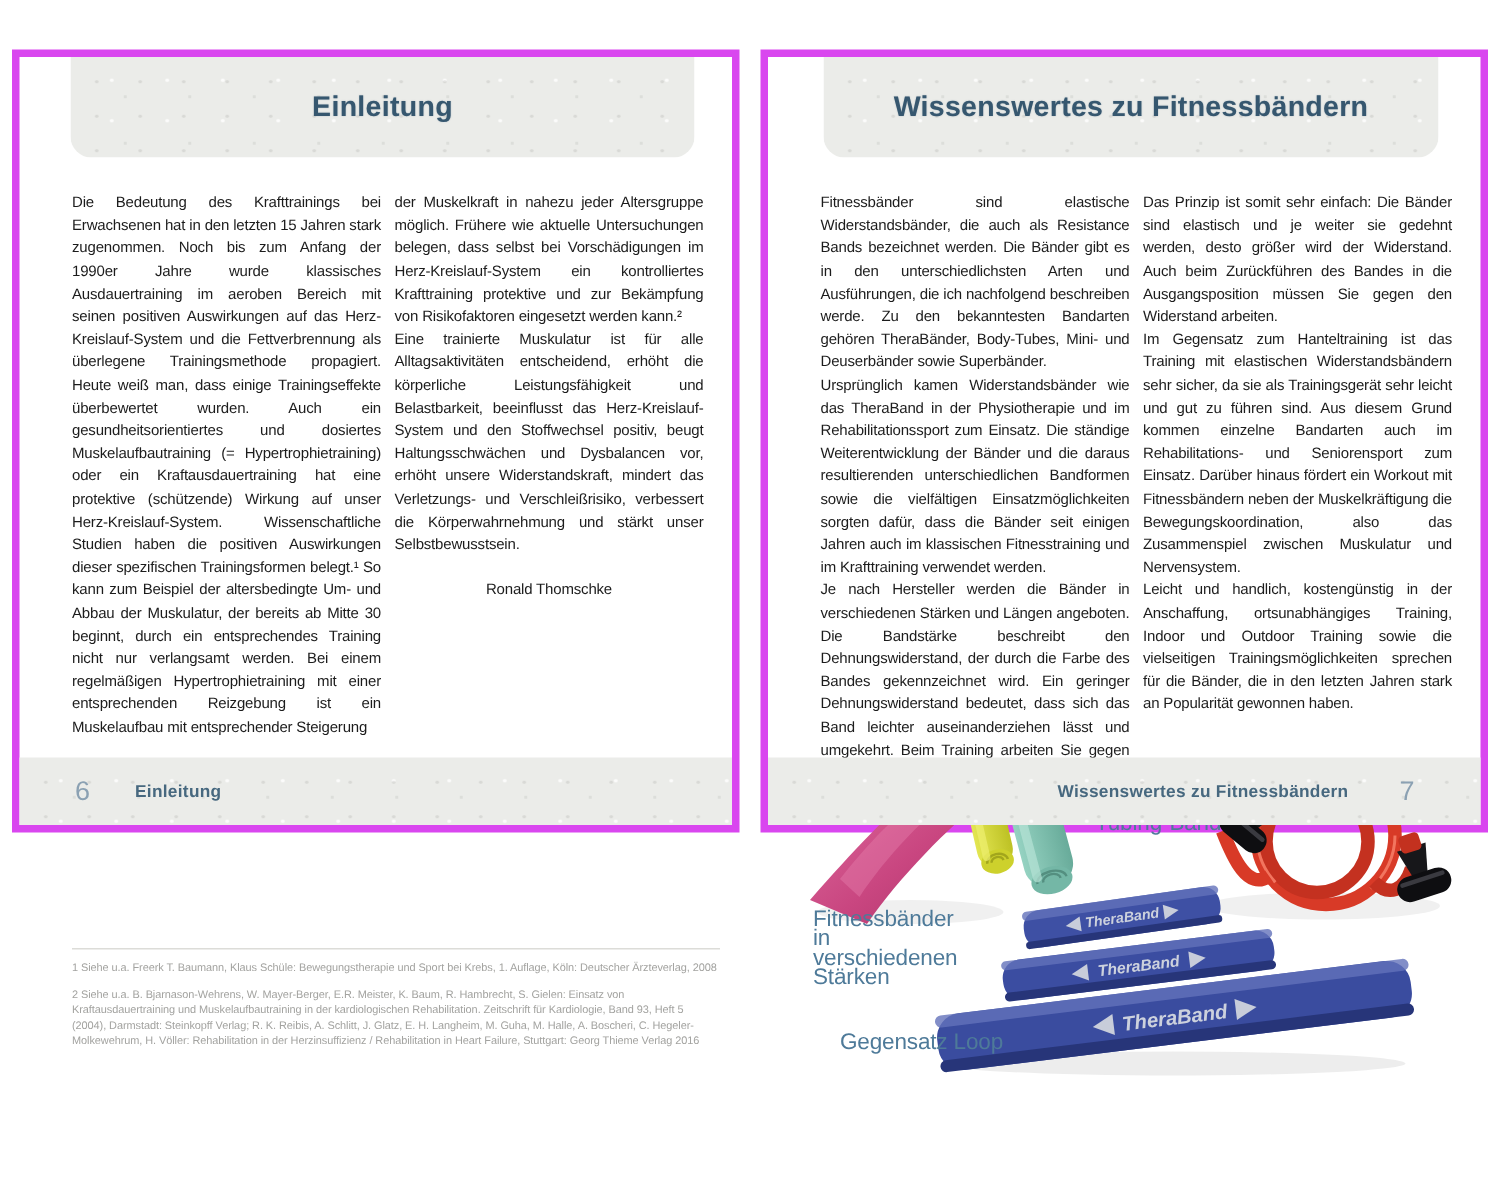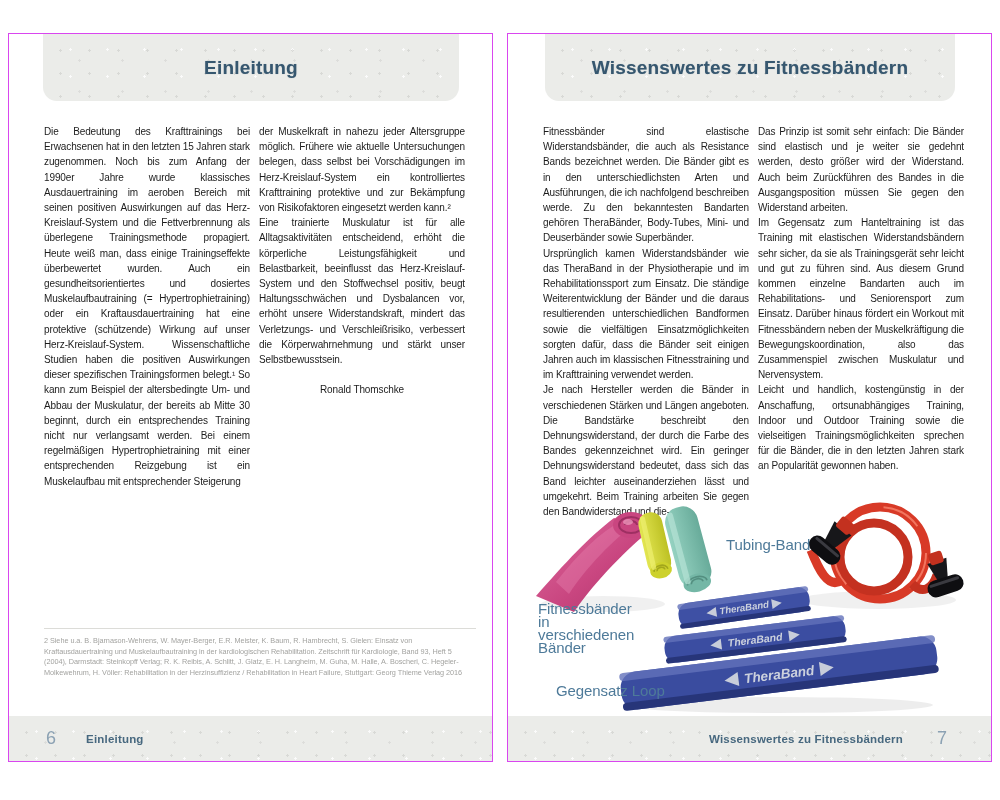--- a/index.html
+++ b/index.html
@@ -1,22 +1,22 @@
 <!DOCTYPE html>
 <html><head>
 <meta charset="utf-8">
 <style>
   html,body{margin:0;padding:0;}
   body{
     width:1000px;height:800px;background:#ffffff;position:relative;
     font-family:"Liberation Sans",sans-serif;overflow:hidden;
   }
   .page{
-    position:absolute;top:33px;width:485px;height:729px;
-    background:#ffffff;border:1px solid #d946ef;box-sizing:border-box;
+    position:absolute;top:33px;width:485px;height:522px;
+    background:#ffffff;border:5px solid #d946ef;box-sizing:border-box;
   }
   .page.left{left:8px;}
   .page.right{left:507px;}
   .textured{
     background-color:#ebece9;
     background-image:
       radial-gradient(circle, rgba(150,150,145,.22) 1px, transparent 1.3px),
       radial-gradient(circle, rgba(120,125,120,.13) 1px, transparent 1.2px),
       radial-gradient(circle, rgba(255,255,255,.8) 1px, transparent 1.4px);
     background-size:29px 23px,43px 31px,37px 27px;
@@ -91,20 +91,21 @@
     </div>
     <div class="col c2">
       <p>der Muskelkraft in nahezu jeder Altersgruppe möglich. Frühere wie aktuelle Untersuchungen belegen, dass selbst bei Vorschädigungen im Herz-Kreislauf-System ein kontrolliertes Krafttraining protektive und zur Bekämpfung von Risikofaktoren eingesetzt werden kann.²</p>
       <p>Eine trainierte Muskulatur ist für alle Alltagsaktivitäten entscheidend, erhöht die körperliche Leistungsfähigkeit und Belastbarkeit, beeinflusst das Herz-Kreislauf-System und den Stoffwechsel positiv, beugt Haltungsschwächen und Dysbalancen vor, erhöht unsere Widerstandskraft, mindert das Verletzungs- und Verschleißrisiko, verbessert die Körperwahrnehmung und stärkt unser Selbstbewusstsein.</p>
       <p class="author">Ronald Thomschke</p>
     </div>
   </div>
 
   <div class="footnotes">
     <div class="fn-rule"></div>
+    <p>1 Siehe u.a. Freerk T. Baumann, Klaus Schüle: Bewegungstherapie und Sport bei Krebs, 1. Auflage, Köln: Deutscher Ärzteverlag, 2008</p>
     <p>2 Siehe u.a. B. Bjarnason-Wehrens, W. Mayer-Berger, E.R. Meister, K. Baum, R. Hambrecht, S. Gielen: Einsatz von Kraftausdauertraining und Muskelaufbautraining in der kardiologischen Rehabilitation. Zeitschrift für Kardiologie, Band 93, Heft 5 (2004), Darmstadt: Steinkopff Verlag; R. K. Reibis, A. Schlitt, J. Glatz, E. H. Langheim, M. Guha, M. Halle, A. Boscheri, C. Hegeler-Molkewehrum, H. Völler: Rehabilitation in der Herzinsuffizienz / Rehabilitation in Heart Failure, Stuttgart: Georg Thieme Verlag 2016</p>
   </div>
 
   <footer class="pagefooter footer-left textured">
     <span class="num">6</span>
     <span class="chap">Einleitung</span>
   </footer>
 </section>
 
 <section class="page right">
@@ -211,21 +212,21 @@
         <rect x="92" y="156" width="318" height="38" rx="16" fill="#3a4c9f"></rect>
         <rect x="92" y="156" width="318" height="8" rx="4" fill="#6372ba" opacity="0.8"></rect>
         <rect x="92" y="186" width="318" height="8" rx="4" fill="#273579"></rect>
         <path d="M196,176 l14,-7 v14 z" fill="#c8cdda"></path>
         <path d="M306,176 l-14,-7 v14 z" fill="#c8cdda"></path>
         <text x="251" y="181" text-anchor="middle" font-size="13.5" font-weight="bold" font-style="italic" fill="#ccd1dd">TheraBand</text>
       </g>
     </svg>
 
     <div class="fig-label lbl-tubing">Tubing-Band</div>
-    <div class="fig-label lbl-flat">Fitnessbänder in verschiedenen Bänder</div>
+    <div class="fig-label lbl-flat">Fitnessbänder in verschiedenen Stärken</div>
     <div class="fig-label lbl-loop">Gegensatz Loop</div>
   </div>
 
   <footer class="pagefooter footer-right textured">
     <span class="chap">Wissenswertes zu Fitnessbändern</span>
     <span class="num">7</span>
   </footer>
 </section>
 
 </body></html>

